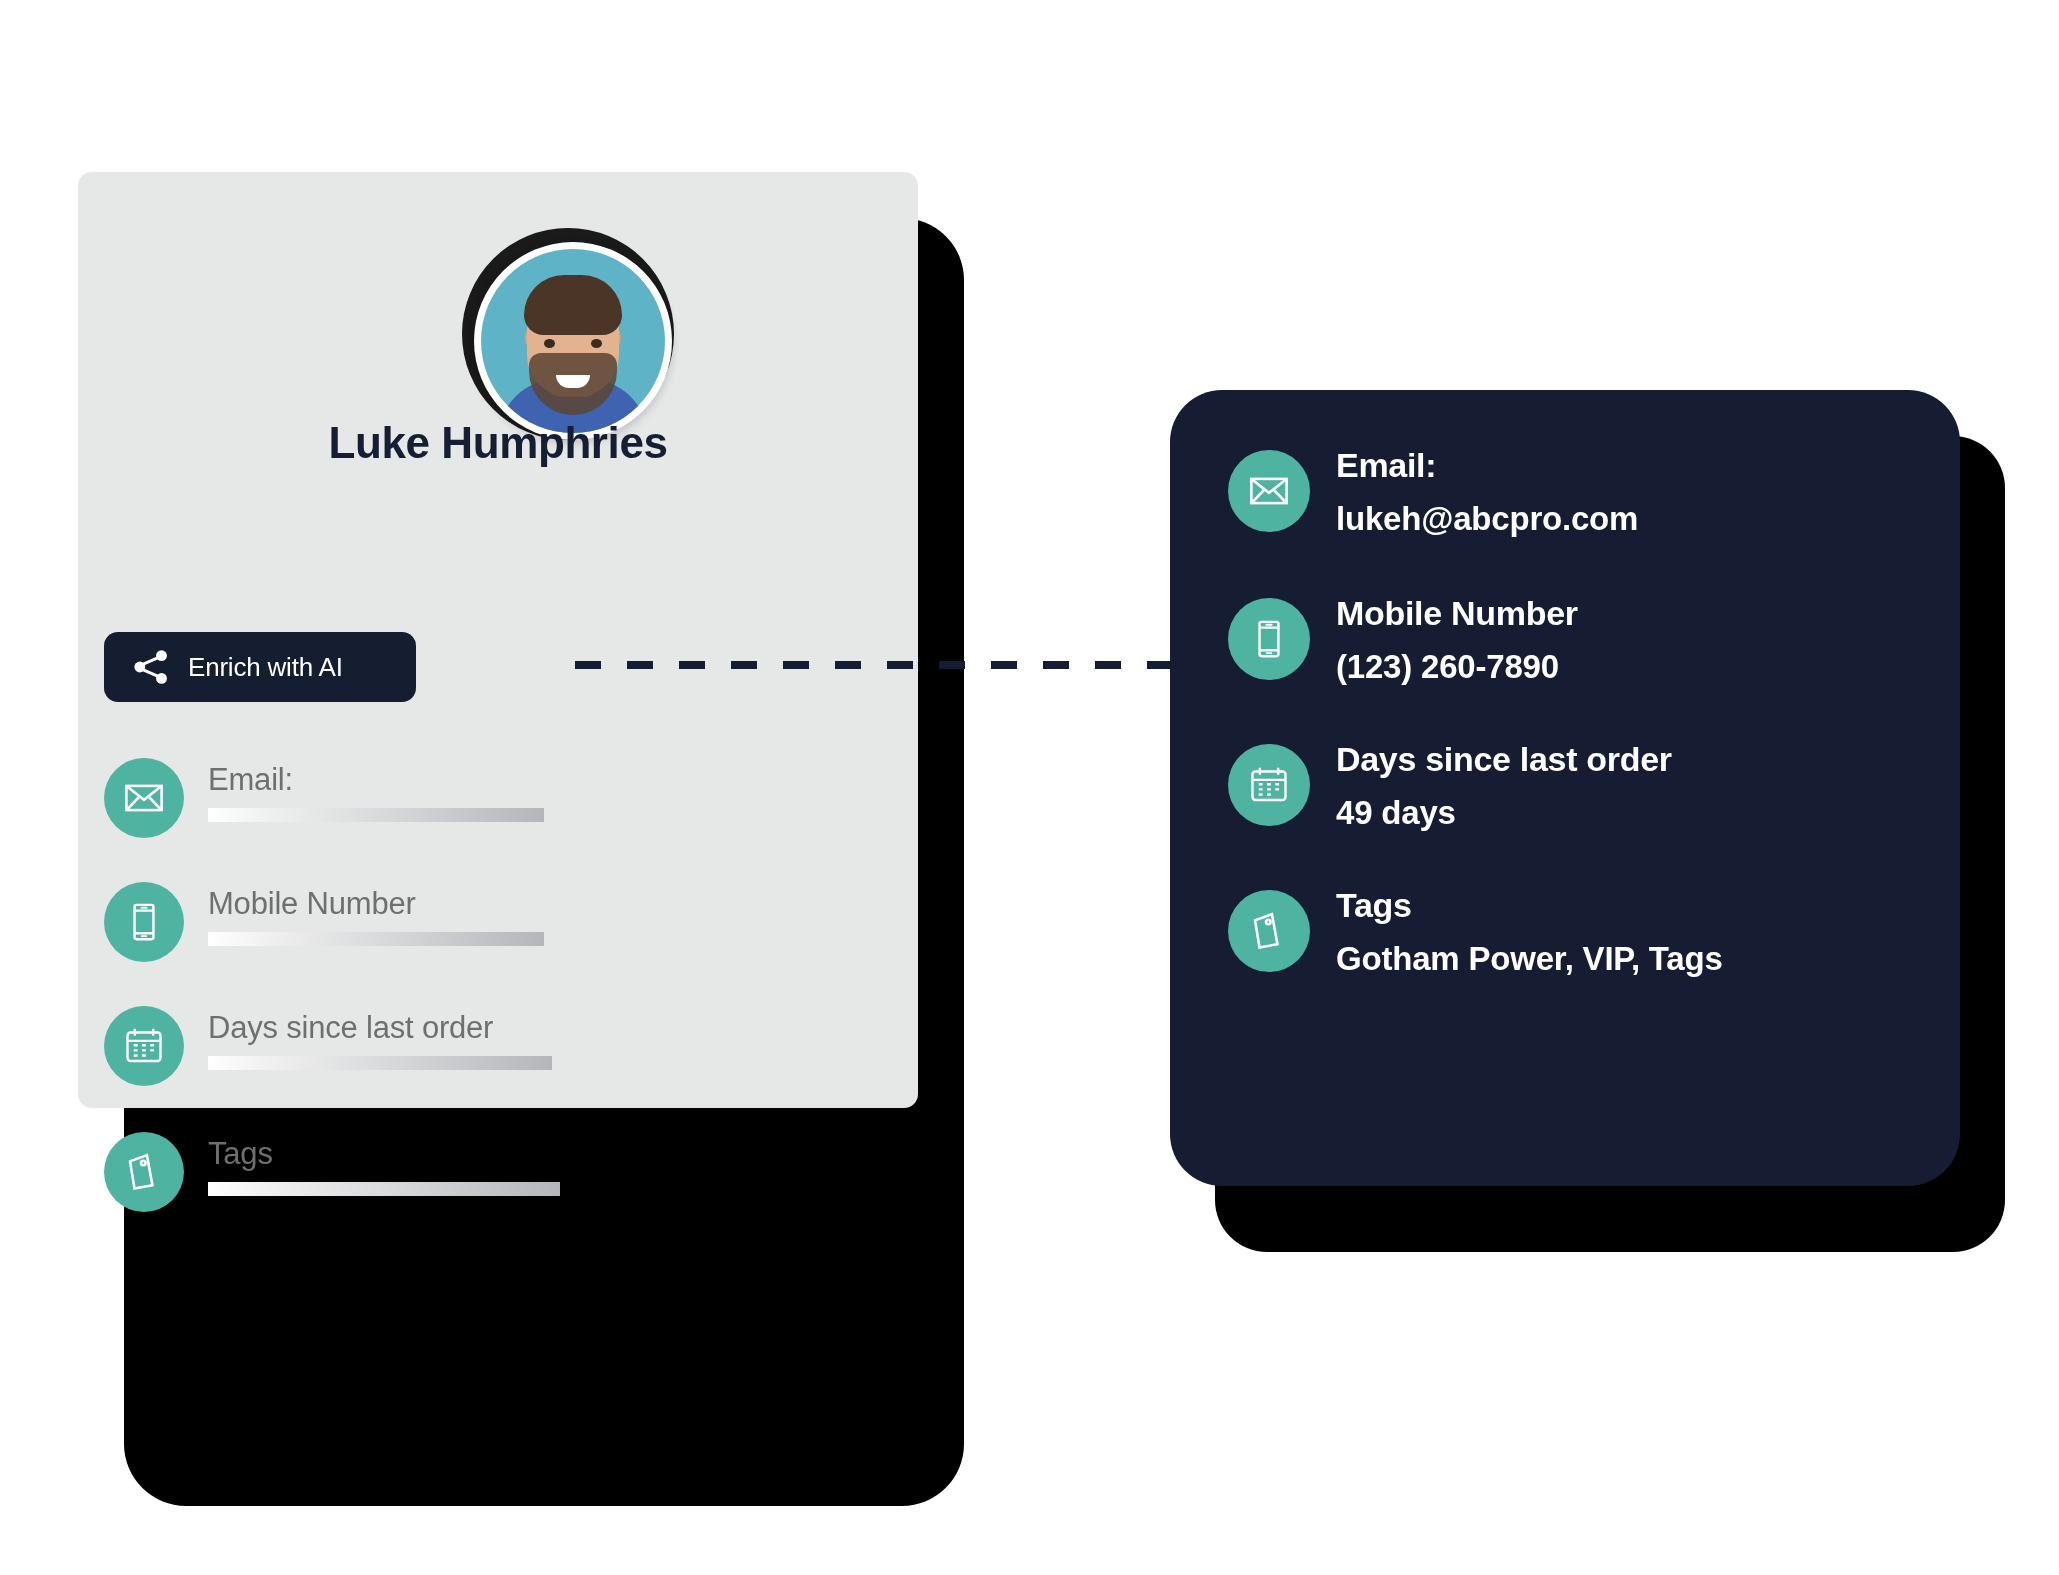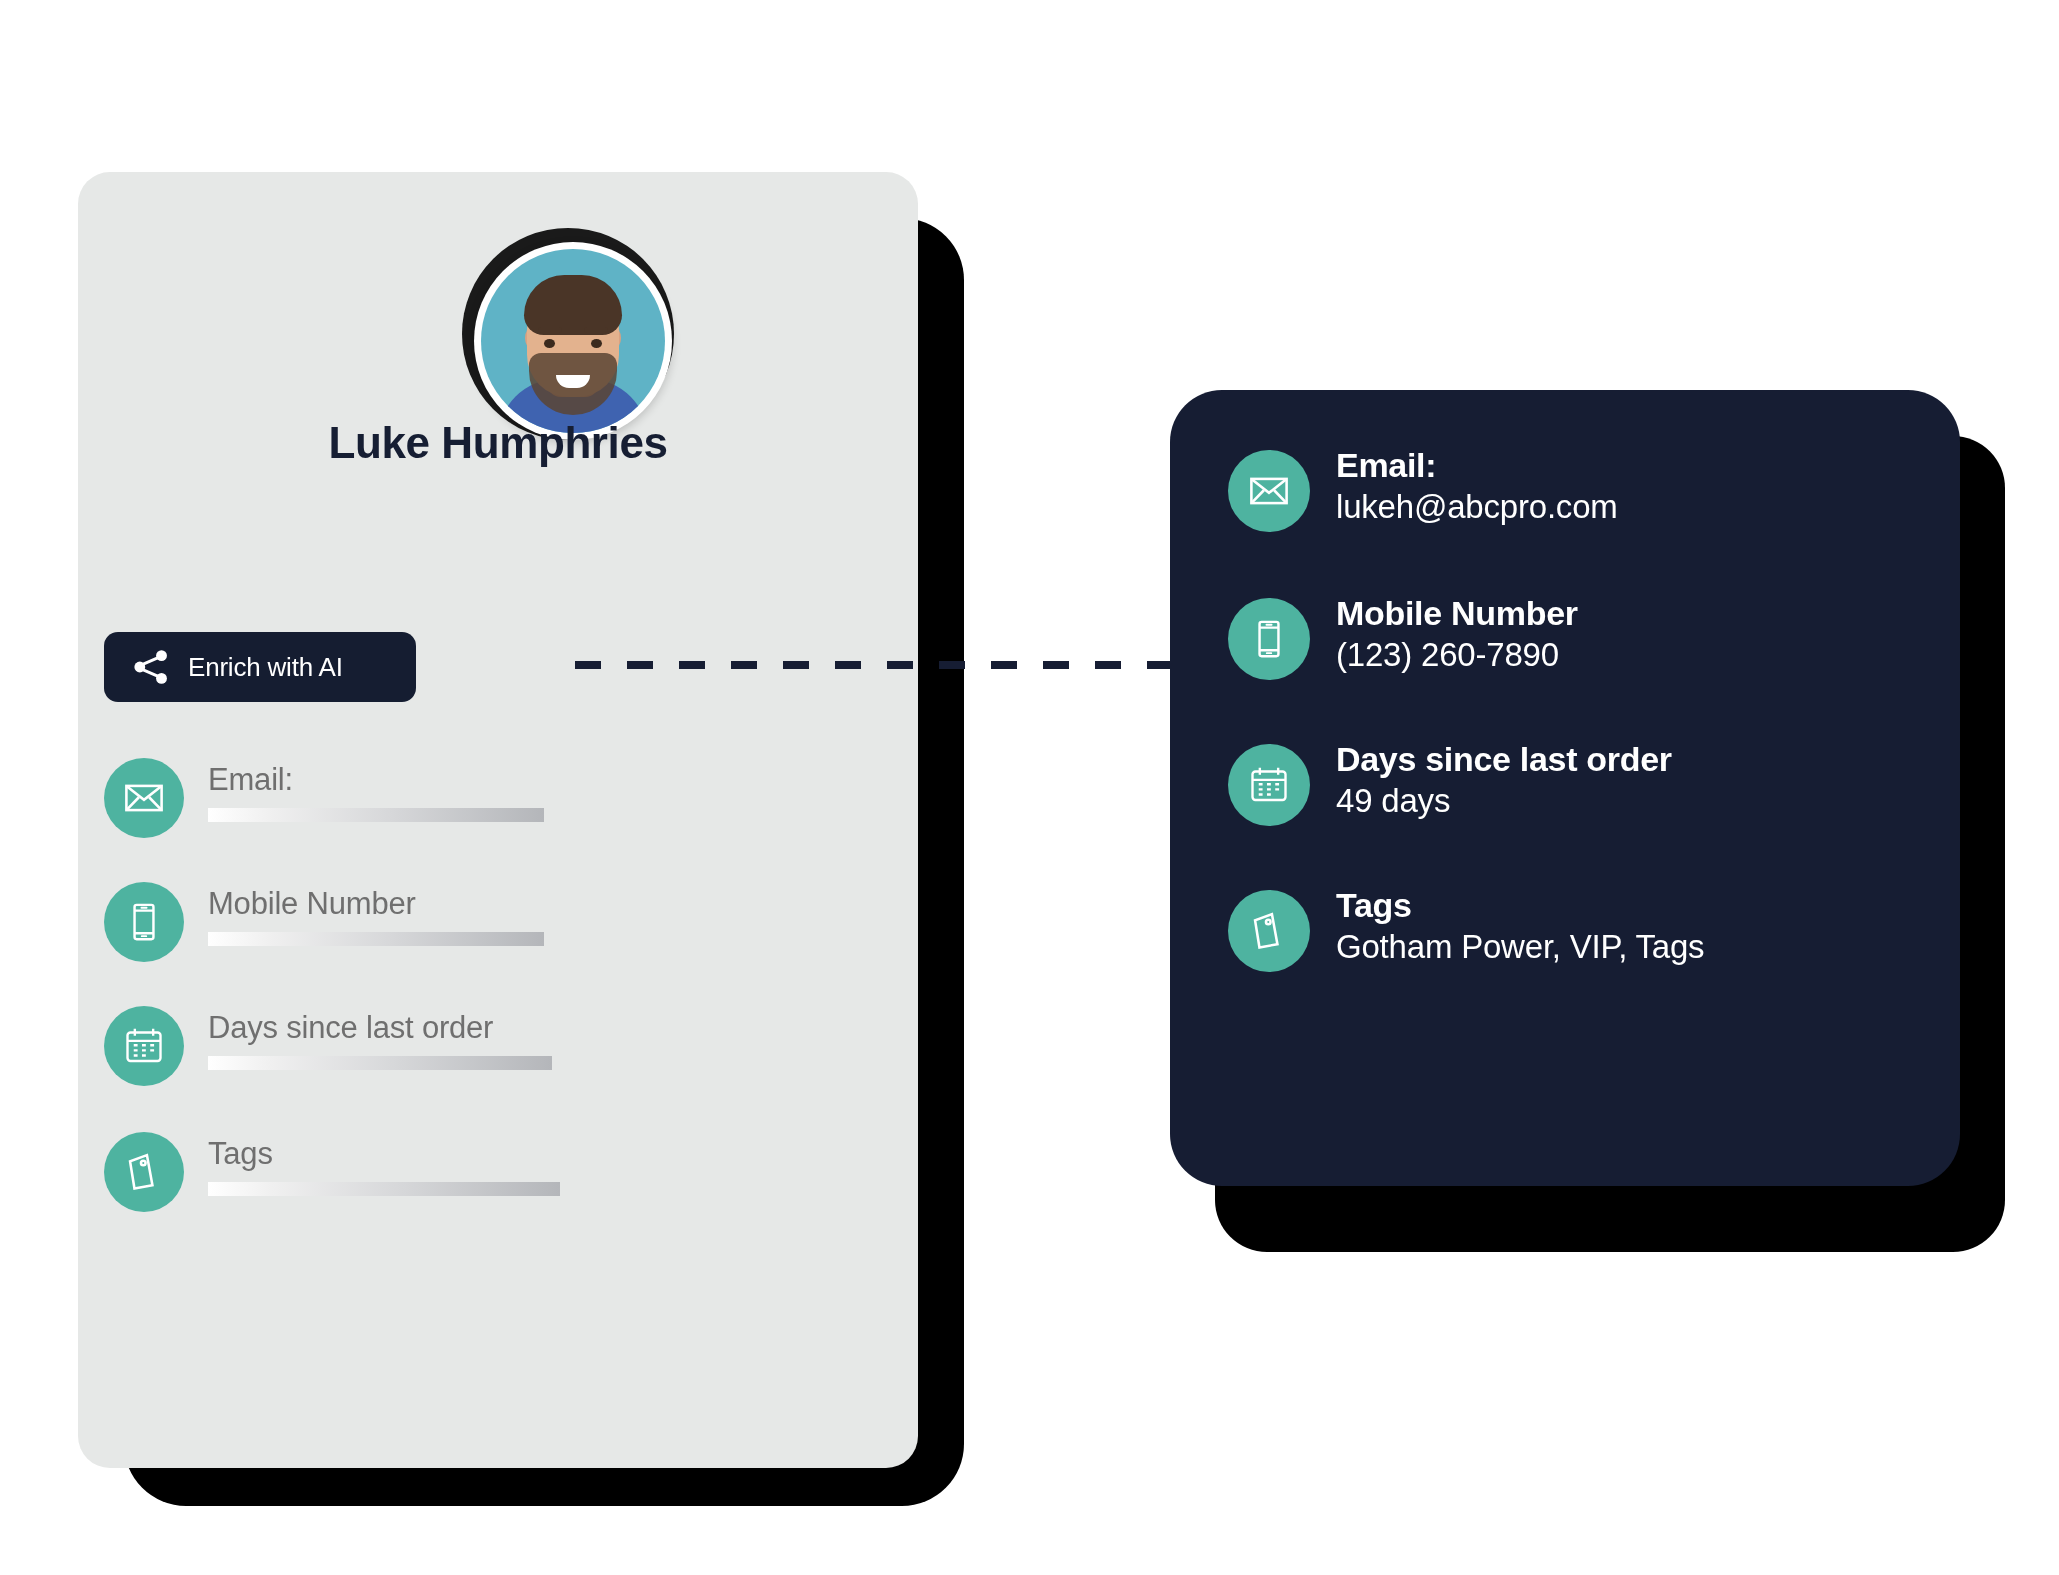--- a/index.html
+++ b/index.html
@@ -7,22 +7,22 @@
     font-family:"Liberation Sans", sans-serif; }
 
   .stage{ position:relative; width:2059px; height:1575px; }
 
   
   .shadow{ position:absolute; background:#000000; }
 
   
   #left-shadow{ left:124px; top:218px; width:840px; height:1288px; border-radius:62px; }
   #left-card{
-    position:absolute; left:78px; top:172px; width:840px; height:1296px;
-    background:#e6e8e7; border-radius:32px;
+    position:absolute; left:78px; top:172px; width:840px; height:936px;
+    background:#e6e8e7; border-radius:14px;
   }
 
   
   #avatar-shadow{
     position:absolute; left:384px; top:56px; width:212px; height:212px;
     border-radius:50%; background:#1a1a1a;
   }
   #avatar{
     position:absolute; left:396px; top:70px; width:198px; height:198px;
     border-radius:50%; background:#ffffff; padding:7px;
@@ -103,21 +103,21 @@
     position:absolute; left:1170px; top:390px; width:790px; height:796px;
     background:#161d33; border-radius:52px;
   }
   .rf-row{ position:absolute; left:58px; width:700px; }
   .rf-icon{
     position:absolute; left:0; top:0; width:82px; height:82px; border-radius:50%;
     background:#4eb3a0; display:flex; align-items:center; justify-content:center;
   }
   .rf-text{ position:absolute; left:108px; top:-4px; }
   .rf-label{ font-size:34px; font-weight:bold; color:#ffffff; letter-spacing:-.3px; white-space:nowrap; }
-  .rf-value{ font-size:33px; font-weight:400; color:#ffffff; letter-spacing:-.2px; white-space:nowrap; margin-top:3px; }
+  .rf-value{ font-size:33px; font-weight:700; color:#ffffff; letter-spacing:-.2px; white-space:nowrap; margin-top:15px; }
 
   
   #connector{
     position:absolute; left:575px; top:661px; width:600px; height:8px;
     background:repeating-linear-gradient(to right,#161d33 0 26px, transparent 26px 52px);
   }
 
   svg{ display:block; }
 </style>
 </head>

